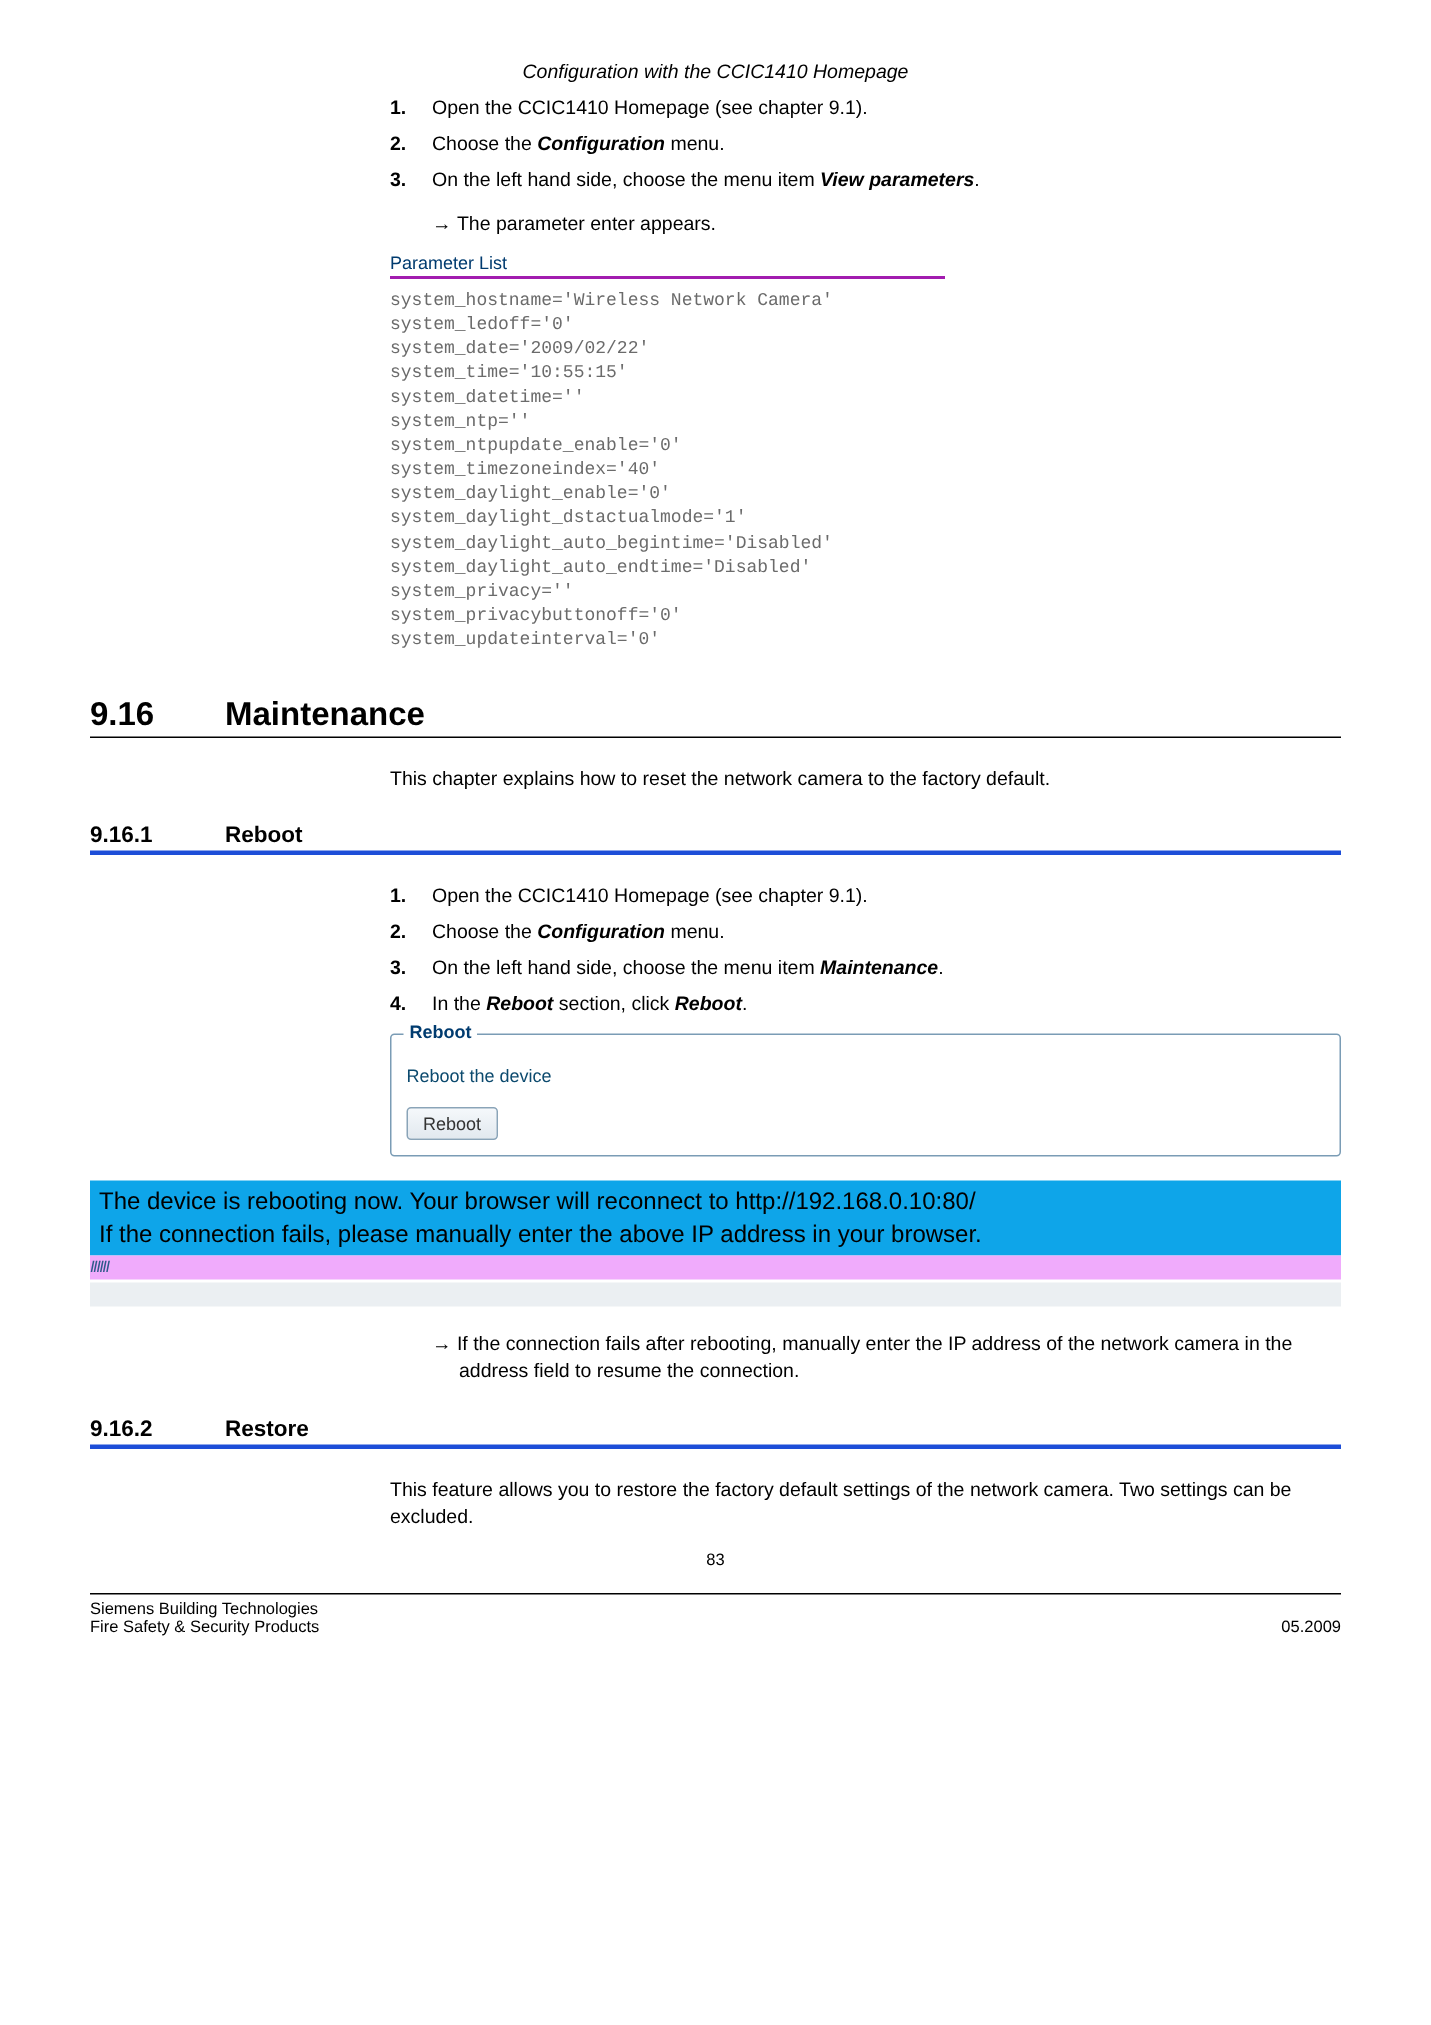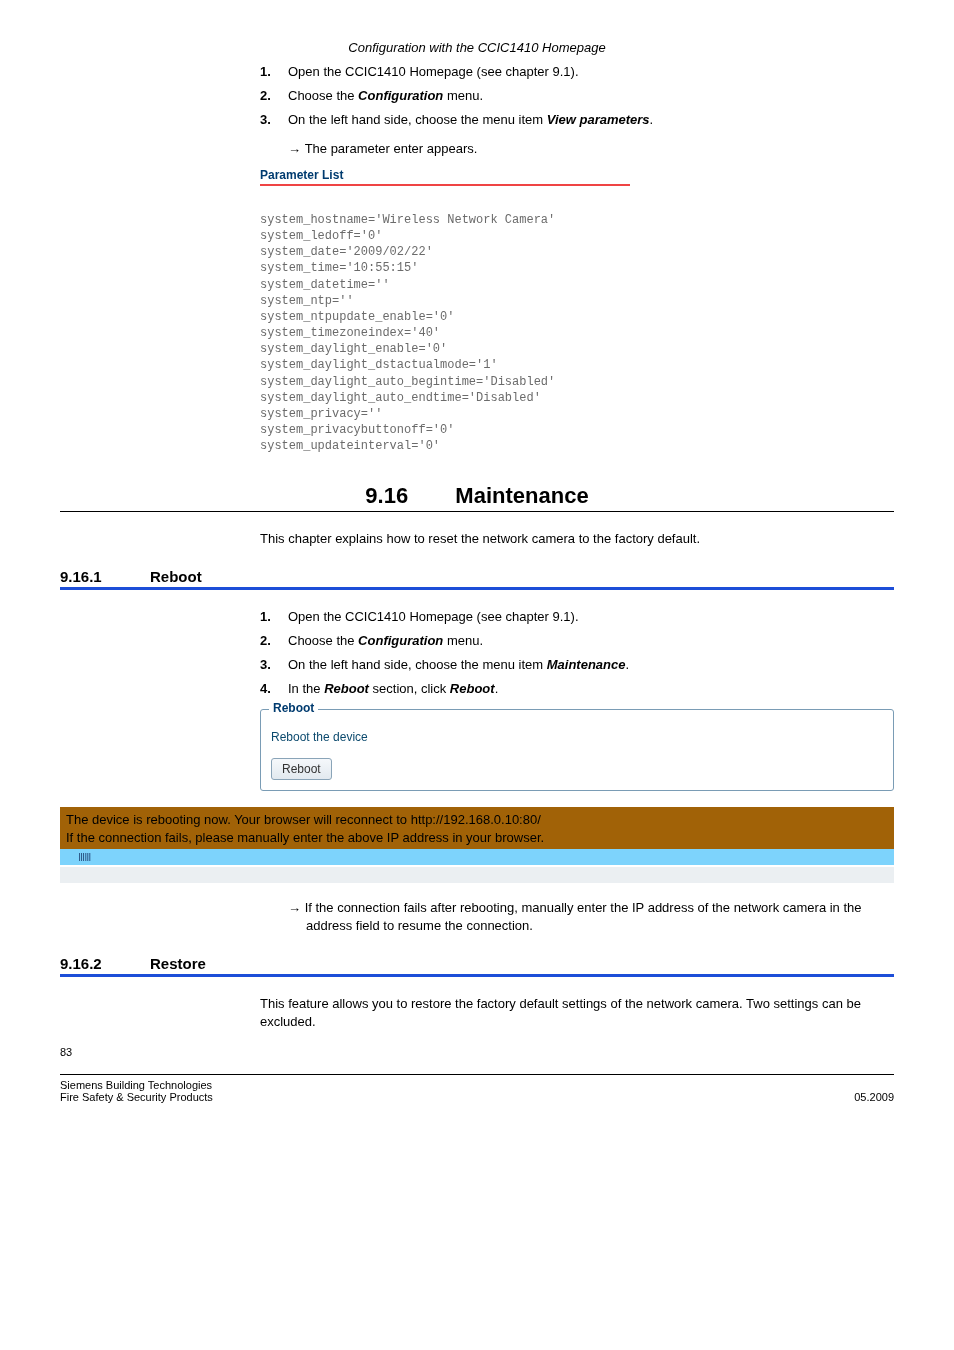--- a/index.html
+++ b/index.html
@@ -47,42 +47,41 @@
   .arrow-line::before {
     content: "→ ";
     font-weight: bold;
   }
   .param-list-box {
     margin-top: 10px;
     margin-bottom: 20px;
   }
   .param-header {
     color: #003b6f;
-    font-weight: bold;
+    font-weight: normal;
     font-size: 12px;
     padding-bottom: 2px;
-    border-bottom: 2px solid #ef4444;
-    margin-bottom: 26px;
+    border-bottom: 2px solid #a21caf;
+    margin-bottom: 6px;
     width: 370px;
   }
   .param-body {
     font-family: "Courier New", monospace;
     font-size: 12px;
     color: #6b6b6b;
     line-height: 1.35;
     white-space: pre;
   }
   .section-row {
     display: flex;
     align-items: baseline;
     border-bottom: 1px solid #000;
     padding-bottom: 2px;
     margin-top: 28px;
     margin-bottom: 18px;
-    justify-content: center;
   }
   .section-num {
     font-size: 22px;
     font-weight: bold;
     width: 90px;
     flex-shrink: 0;
   }
   .section-title {
     font-size: 22px;
     font-weight: bold;
@@ -135,30 +134,31 @@
     display: inline-block;
     background: linear-gradient(#f5f8fb, #e2e9ef);
     border: 1px solid #8aa4b8;
     border-radius: 3px;
     padding: 3px 10px;
     font-size: 12px;
     color: #333;
     font-family: Arial, sans-serif;
   }
   .banner-yellow {
-    background: #a16207;
-    font-size: 13px;
+    background: #0ea5e9;
+    font-size: 16px;
     padding: 4px 6px 2px 6px;
     line-height: 1.4;
     margin-top: 16px;
   }
   .banner-blue {
-    background: #7dd3fc;
+    background: #f0abfc;
     height: 16px;
-    padding-left: 18px;
+    padding-left: 0;
+    font-style: italic;
   }
   .bar-lines {
     display: inline-block;
     letter-spacing: -1px;
     color: #2e5a8a;
     font-size: 11px;
     line-height: 16px;
     vertical-align: top;
   }
   .banner-grey {
@@ -181,21 +181,21 @@
   .footer {
     display: flex;
     justify-content: space-between;
     align-items: flex-end;
     border-top: 1px solid #000;
     margin-top: 16px;
     padding-top: 4px;
     font-size: 11px;
   }
   .footer .right-col { text-align: right; }
-  .page-num { text-align: left; font-size: 11px; margin-bottom: 15px; }
+  .page-num { text-align: center; font-size: 11px; margin-bottom: 15px; }
 </style>
 </head>
 <body>
 
 <div class="page">
   <div class="header-right">Configuration with the CCIC1410 Homepage</div>
 
   <div class="content-indent">
     <ol class="steps">
       <li>

